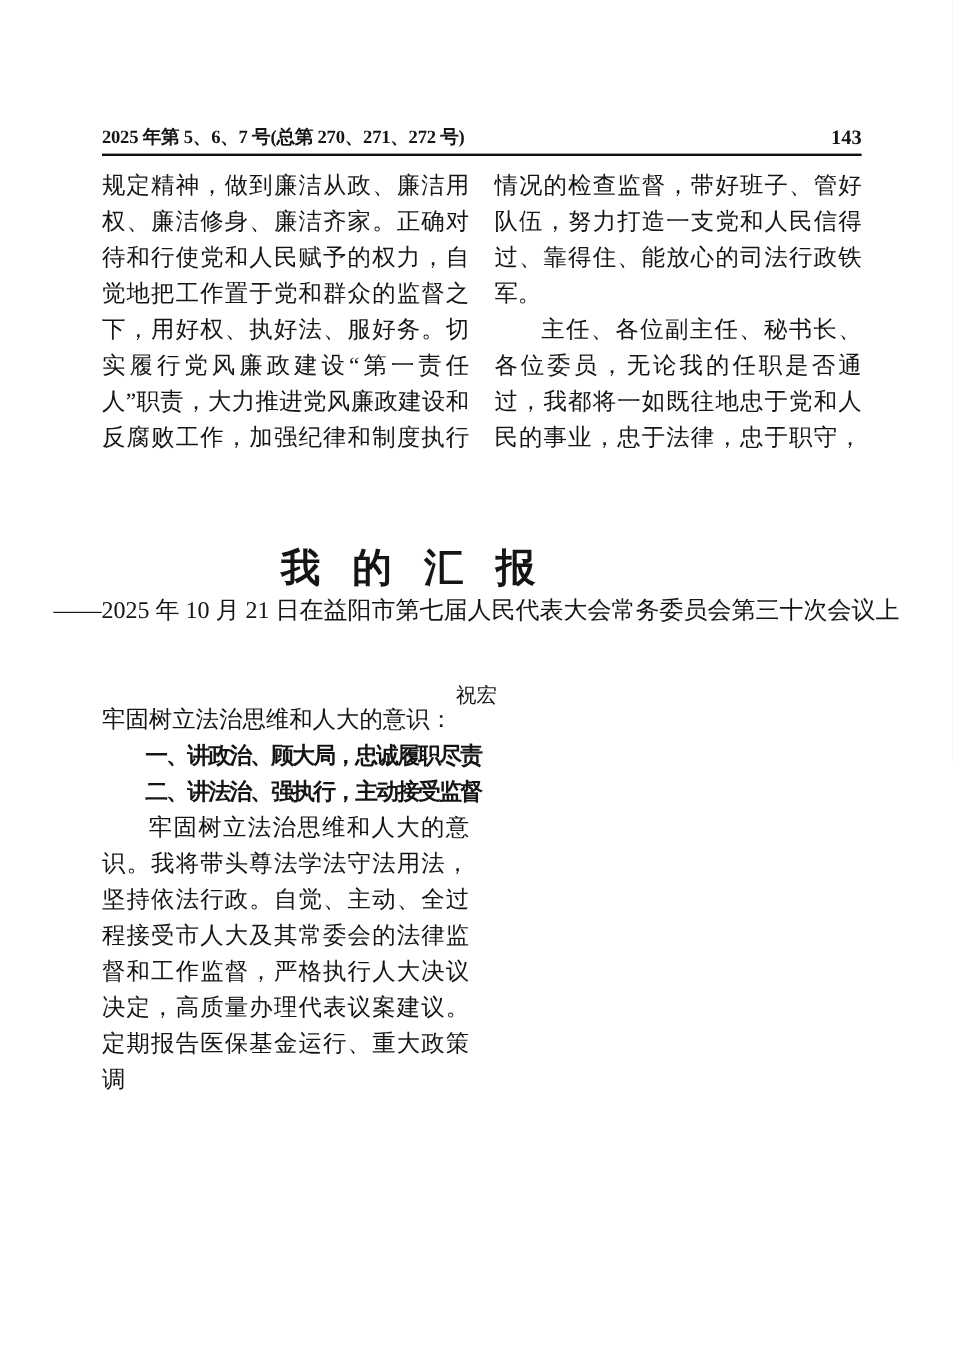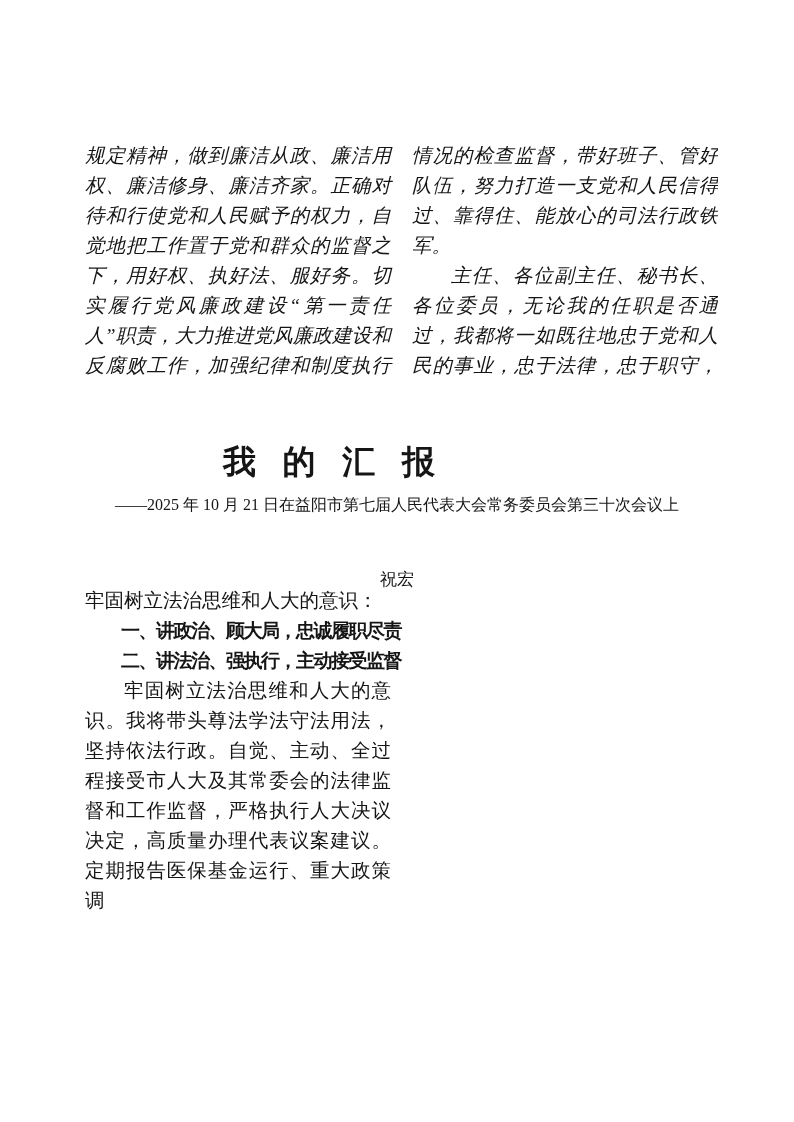--- a/index.html
+++ b/index.html
@@ -24,58 +24,62 @@
   .pagenum{font-size:17px;}
   
   .cols{
     position:absolute;left:85px;width:633px;
     column-count:2;column-gap:21px;column-fill:auto;
     font-size:19.5px;line-height:30px;
     text-align:justify;
     overflow:hidden;
   }
   .cols p{margin:0;padding:0;}
-  .block1{top:141px;height:252px;font-style:italic;}
+  .block1{top:141px;height:252px;}
   .block2{top:586px;height:426px;}
   .ind{text-indent:2em;}
   .head{
     font-family:"Liberation Sans","DejaVu Sans",sans-serif;
     font-weight:bold;
     font-size:19px;
     letter-spacing:-1.5px;
     text-indent:36px;
     white-space:nowrap;
   }
   
   .title{
-    position:absolute;left:0;top:440px;width:658px;margin:0;
+    position:absolute;left:0;top:440px;width:658px;margin:11px;
     text-align:center;
     font-size:33px;font-weight:bold;
     letter-spacing:.28em;text-indent:.28em;
     white-space:nowrap;
   }
   .subtitle{
     position:absolute;left:0;top:495px;width:794px;
     text-align:center;
-    font-size:16px;
+    font-size:20px;
     white-space:nowrap;
   }
   .author{
     position:absolute;left:0;top:525px;width:794px;
     text-align:center;
     font-size:17px;
     font-family:"Liberation Sans","DejaVu Sans",sans-serif;
     margin-top:43px;
   }
 </style>
 </head>
 <body>
 
 <div class="page">
 
+  <div class="header">
+    <span class="issue">2025 年第 5、6、7 号(总第 270、271、272 号)</span>
+    <span class="pagenum">143</span>
+  </div>
 
   <div class="cols block1">
     <p class="cont">规定精神，做到廉洁从政、廉洁用权、廉洁修身、廉洁齐家。正确对待和行使党和人民赋予的权力，自觉地把工作置于党和群众的监督之下，用好权、执好法、服好务。切实履行党风廉政建设“第一责任人”职责，大力推进党风廉政建设和反腐败工作，加强纪律和制度执行情况的检查监督，带好班子、管好队伍，努力打造一支党和人民信得过、靠得住、能放心的司法行政铁军。</p>
     <p class="ind">主任、各位副主任、秘书长、各位委员，无论我的任职是否通过，我都将一如既往地忠于党和人民的事业，忠于法律，忠于职守，为党和人民的事业发展贡献自己的力量。</p>
   </div>
 
   <h1 class="title">我 的 汇 报</h1>
 
   <div class="subtitle">——2025 年 10 月 21 日在益阳市第七届人民代表大会常务委员会第三十次会议上</div>
 

